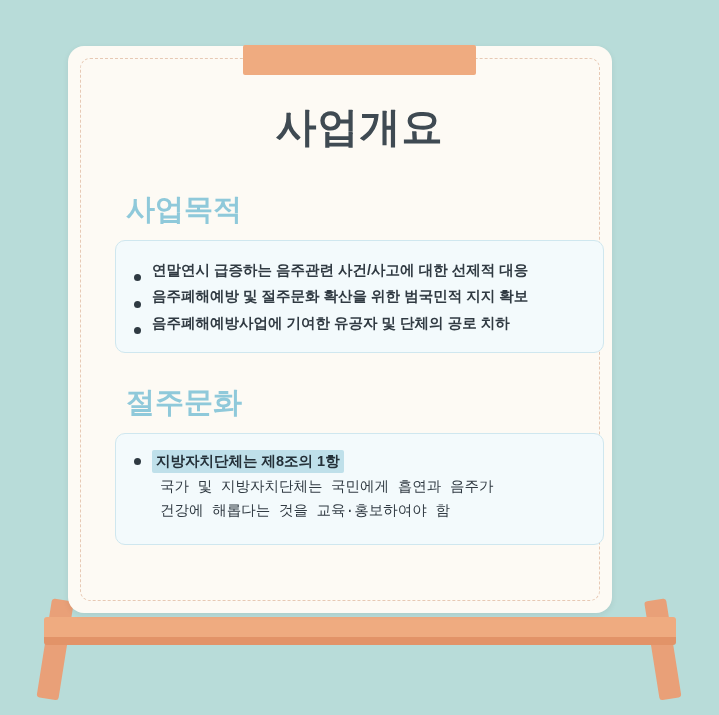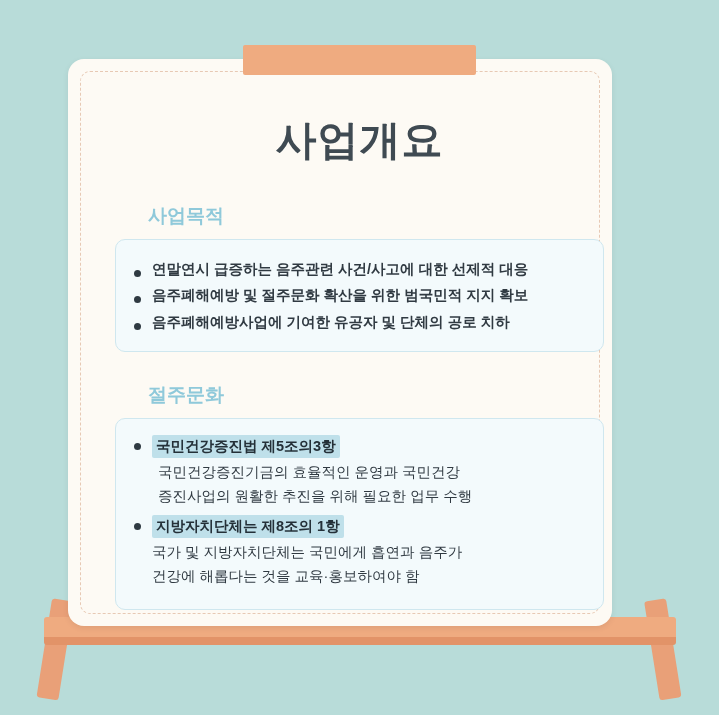--- a/index.html
+++ b/index.html
@@ -72,21 +72,21 @@
     height: 30px;
     background: #efab80;
     border-radius: 2px;
     z-index: 5;
   }
 
   
   .board {
     position: absolute;
     left: 68px;
-    top: 59px;
+    top: 46px;
     width: 544px;
     height: 567px;
     background: #fdfaf4;
     border-radius: 16px;
     box-shadow: 0 2px 6px rgba(0,0,0,0.07);
     z-index: 3;
   }
   .board-inner-border {
     position: absolute;
     left: 12px;
@@ -111,44 +111,44 @@
     text-align: center;
     font-size: 41px;
     font-weight: bold;
     color: #3f4a52;
     letter-spacing: 1px;
     margin-top: 54px;
     margin-bottom: 0;
   }
 
   .section-heading {
-    font-size: 19px;
+    font-size: 29px;
     font-weight: bold;
     color: #8fc9da;
-    margin-left: 80px;
+    margin-left: 58px;
     margin-top: 35px;
     margin-bottom: 10px;
   }
   .section-heading.second {
     margin-top: 30px;
   }
 
   .panel {
     margin-left: 47px;
     margin-right: 47px;
     background: #f3fafc;
     border: 1.3px solid #cfe7ef;
     border-radius: 10px;
     padding: 14px 14px 14px 18px;
     box-sizing: border-box;
   }
 
   .bullet-row {
     display: flex;
-    align-items: center;
+    align-items: flex-end;
     margin: 4px 0;
   }
   .dot {
     flex: 0 0 auto;
     width: 7px;
     height: 7px;
     border-radius: 50%;
     background: #2f3a42;
     margin-top: 8px;
     margin-right: 11px;
@@ -183,21 +183,22 @@
   }
   .legal-desc {
     font-size: 14.5px;
     color: #303a42;
     line-height: 1.65;
     margin-top: 3px;
     margin-left: 6px;
     font-weight: normal;
   }
   .legal-desc.tight {
-    margin-left: 0;
+    margin-left: 8px;
+    font-family: Liberation Mono, monospace;
   }
 </style>
 </head>
 <body>
 
 <div class="stage">
 
   <div class="leg leg-left"></div>
   <div class="leg leg-right"></div>
   <div class="tray"></div>
@@ -225,28 +226,20 @@
         </div>
         <div class="bullet-row">
           <span class="dot"></span>
           <span class="bullet-text">음주폐해예방사업에 기여한 유공자 및 단체의 공로 치하</span>
         </div>
       </div>
 
       <div class="section-heading second">절주문화</div>
 
       <div class="panel">
-        <div class="legal-item">
-          <span class="dot"></span>
-          <span class="legal-body">
-            <span class="legal-law">국민건강증진법 제5조의3항</span>
-            <span class="legal-desc" style="white-space: pre-line;">국민건강증진기금의 효율적인 운영과 국민건강
-증진사업의 원활한 추진을 위해 필요한 업무 수행</span>
-          </span>
-        </div>
         <div class="legal-item">
           <span class="dot"></span>
           <span class="legal-body">
             <span class="legal-law">지방자치단체는 제8조의 1항</span>
             <span class="legal-desc tight" style="white-space: pre-line;">국가 및 지방자치단체는 국민에게 흡연과 음주가
 건강에 해롭다는 것을 교육·홍보하여야 함</span>
           </span>
         </div>
       </div>
 

